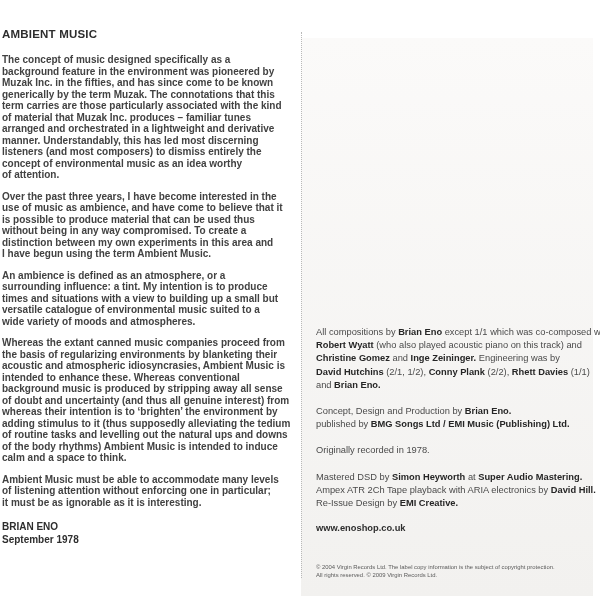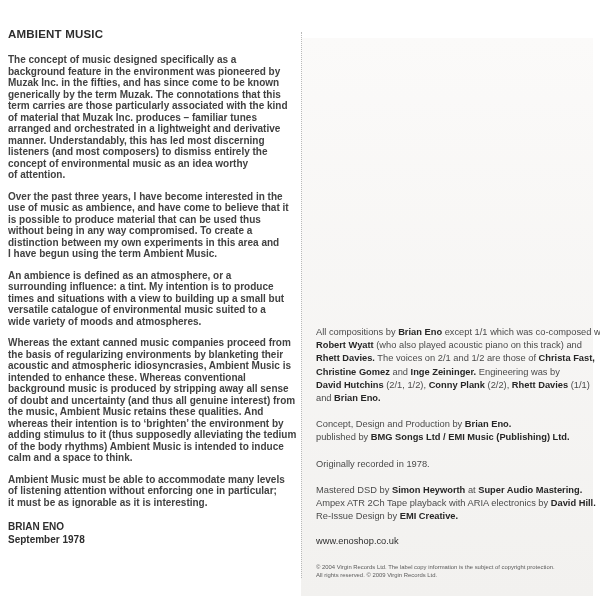--- a/index.html
+++ b/index.html
@@ -18,21 +18,21 @@
     background: linear-gradient(#fbfaf9, #f2f1ef);
   }
   .divider {
     position: absolute;
     left: 301px; top: 32px;
     height: 546px; width: 0;
     border-left: 1px dotted #b9b9b9;
   }
   .left-col {
     position: absolute;
-    left: 8px; top: 28px;
+    left: 2px; top: 28px;
     width: 285px;
   }
   .page-title {
     font-size: 11.5px;
     font-weight: bold;
     color: #2e2e2e;
     letter-spacing: 0.2px;
     line-height: 12px;
     margin: 0 0 14px 0;
   }
@@ -59,21 +59,21 @@
   .credits .block { margin: 0 0 13px 0; }
   .credits .line {
     font-size: 9.3px;
     line-height: 13.2px;
     white-space: nowrap;
     color: #4a4a4a;
   }
   .credits b { color: #262626; }
   .website {
     font-size: 9.3px;
-    font-weight: normal;
+    font-weight: bold;
     color: #2e2e2e;
     margin-top: 1px;
   }
   .legal {
     position: absolute;
     left: 316px; top: 563px;
     width: 276px;
   }
   .legal .legal-line {
     font-size: 5.9px;
@@ -119,44 +119,43 @@
         <div class="line">versatile catalogue of environmental music suited to a</div>
         <div class="line">wide variety of moods and atmospheres.</div>
       </div>
       <div class="para">
         <div class="line">Whereas the extant canned music companies proceed from</div>
         <div class="line">the basis of regularizing environments by blanketing their</div>
         <div class="line">acoustic and atmospheric idiosyncrasies, Ambient Music is</div>
         <div class="line">intended to enhance these. Whereas conventional</div>
         <div class="line">background music is produced by stripping away all sense</div>
         <div class="line">of doubt and uncertainty (and thus all genuine interest) from</div>
-        <div class="line">the music, Ambient Music retains these qualities. And</div>
         <div class="line">whereas their intention is to ‘brighten’ the environment by</div>
         <div class="line">adding stimulus to it (thus supposedly alleviating the tedium</div>
+        <div class="line">of routine tasks and levelling out the natural ups and downs</div>
         <div class="line">of the body rhythms) Ambient Music is intended to induce</div>
         <div class="line">calm and a space to think.</div>
       </div>
       <div class="para">
         <div class="line">Ambient Music must be able to accommodate many levels</div>
         <div class="line">of listening attention without enforcing one in particular;</div>
         <div class="line">it must be as ignorable as it is interesting.</div>
       </div>
     </div>
   <div class="signature">
     <div>BRIAN ENO</div>
     <div>September 1978</div>
   </div>
 </div>
 
 <div class="right-col">
   <div class="credits">
       <div class="block">
         <div class="line"><span>All compositions by </span><b>Brian Eno</b><span> except 1/1 which was co-composed with</span></div>
         <div class="line"><b>Robert Wyatt</b><span> (who also played acoustic piano on this track) and</span></div>
-        <div class="line"><b>Rhett Davies.</b><span> The voices on 2/1 and 1/2 are those of </span><b>Christa Fast,</b></div>
         <div class="line"><b>Christine Gomez</b><span> and </span><b>Inge Zeininger.</b><span> Engineering was by</span></div>
         <div class="line"><b>David Hutchins</b><span> (2/1, 1/2), </span><b>Conny Plank</b><span> (2/2), </span><b>Rhett Davies</b><span> (1/1)</span></div>
         <div class="line"><span>and </span><b>Brian Eno.</b></div>
       </div>
       <div class="block">
         <div class="line"><span>Concept, Design and Production by </span><b>Brian Eno.</b></div>
         <div class="line"><span>published by </span><b>BMG Songs Ltd / EMI Music (Publishing) Ltd.</b></div>
       </div>
       <div class="block">
         <div class="line"><span>Originally recorded in 1978.</span></div>

